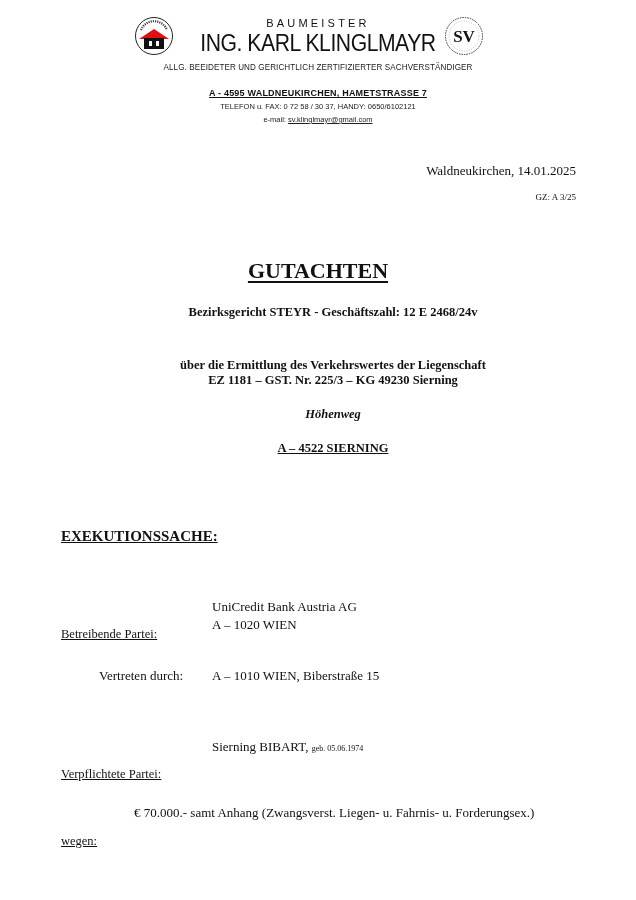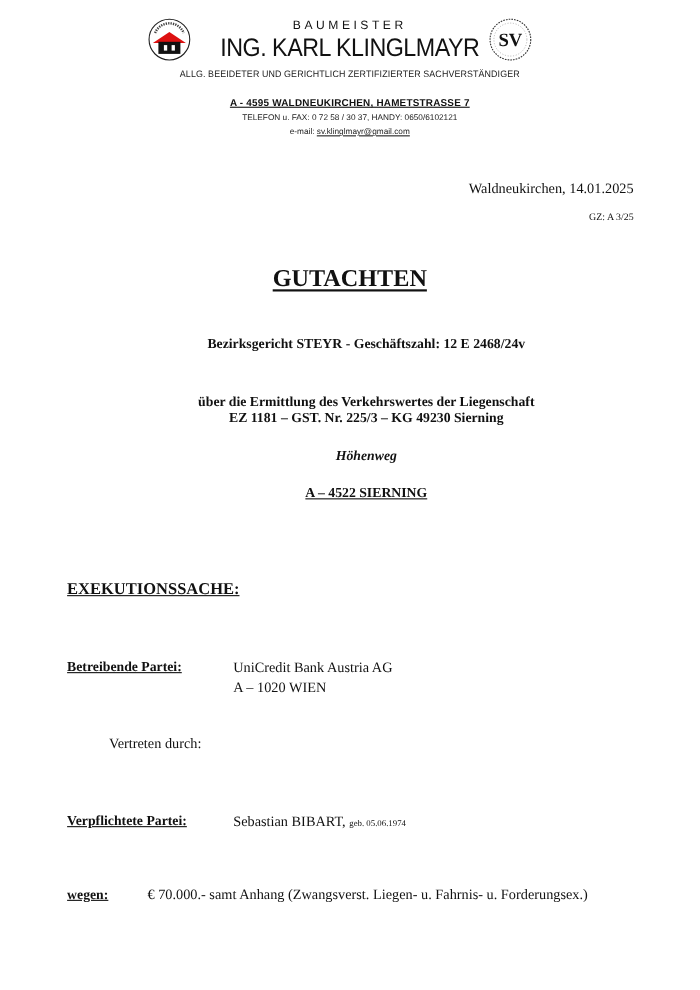--- a/index.html
+++ b/index.html
@@ -19,35 +19,35 @@
     .lh-mail u { text-decoration: underline; }
 
     .logo-left { left: 134px; top: 16px; width: 40px; height: 40px; }
     .logo-right { left: 444px; top: 16px; width: 40px; height: 40px; }
 
     
     .date { top: 163px; right: 60px; font-size: 13px; }
     .gz { top: 192px; right: 60px; font-size: 9px; }
 
     
-    .title { top: 240px; font-size: 22px; font-weight: bold; }
+    .title { top: 258px; font-size: 22px; font-weight: bold; }
     .title span { text-decoration: underline; text-decoration-thickness: 2px; text-underline-offset: 3px; }
 
     .subline { font-size: 12.5px; font-weight: bold; padding-left: 15px; }
     .l1 { top: 305px; }
     .l2 { top: 339px; margin-top: 19px; }
     .l3 { top: 373px; }
     .l4 { top: 407px; font-style: italic; }
     .l5 { top: 441px; }
     .l5 span { text-decoration: underline; }
 
     .sec-head { left: 61px; top: 528px; font-size: 15px; font-weight: bold; text-decoration: underline; }
 
     .label { font-size: 12.5px; }
-    .label.bold-u { font-weight: bold; text-decoration: underline; }
+    .label.bold-u { font-weight: normal; text-decoration: underline; margin-top: 28px; }
     .val { left: 212px; font-size: 13px; line-height: 17.5px; }
     .small { font-size: 8px; }
   </style>
 </head>
 <body class="serif">
 
 <div class="abs logo-left">
   <svg width="40" height="40" viewBox="0 0 40 40">
     <circle cx="20" cy="20" r="18.5" fill="#fff" stroke="#222" stroke-width="1"></circle>
     <path d="M7 14 A14 14 0 0 1 33 14" fill="none" stroke="#444" stroke-width="2.2" stroke-dasharray="1.2 1"></path>
@@ -87,21 +87,22 @@
 <div class="abs sec-head">EXEKUTIONSSACHE:</div>
 
 <div class="abs label bold-u" style="left:61px; top:599px;">Betreibende Partei:</div>
 <div class="abs val" style="top:598px;">
   <div>UniCredit Bank Austria AG</div>
   <div>A – 1020 WIEN</div>
 </div>
 
 <div class="abs label" style="left:99px; top:668px; font-size:13px;">Vertreten durch:</div>
 <div class="abs val" style="top:667px;">
+  <div>A – 1010 WIEN, Biberstraße 15</div>
 </div>
 
 <div class="abs label bold-u" style="left:61px; top:739px;">Verpflichtete Partei:</div>
 <div class="abs val" style="top:738px;">
-  <div><span>Sebastian BIBART, </span><span class="small">geb. 05.06.1974</span></div>
+  <div><span>Sierning BIBART, </span><span class="small">geb. 05.06.1974</span></div>
 </div>
 
 <div class="abs label bold-u" style="left:61px; top:806px;">wegen:</div>
 <div class="abs" style="left:134px; top:805px; font-size:13px;">€ 70.000.- samt Anhang (Zwangsverst. Liegen- u. Fahrnis- u. Forderungsex.)</div>
 
 </body></html>

